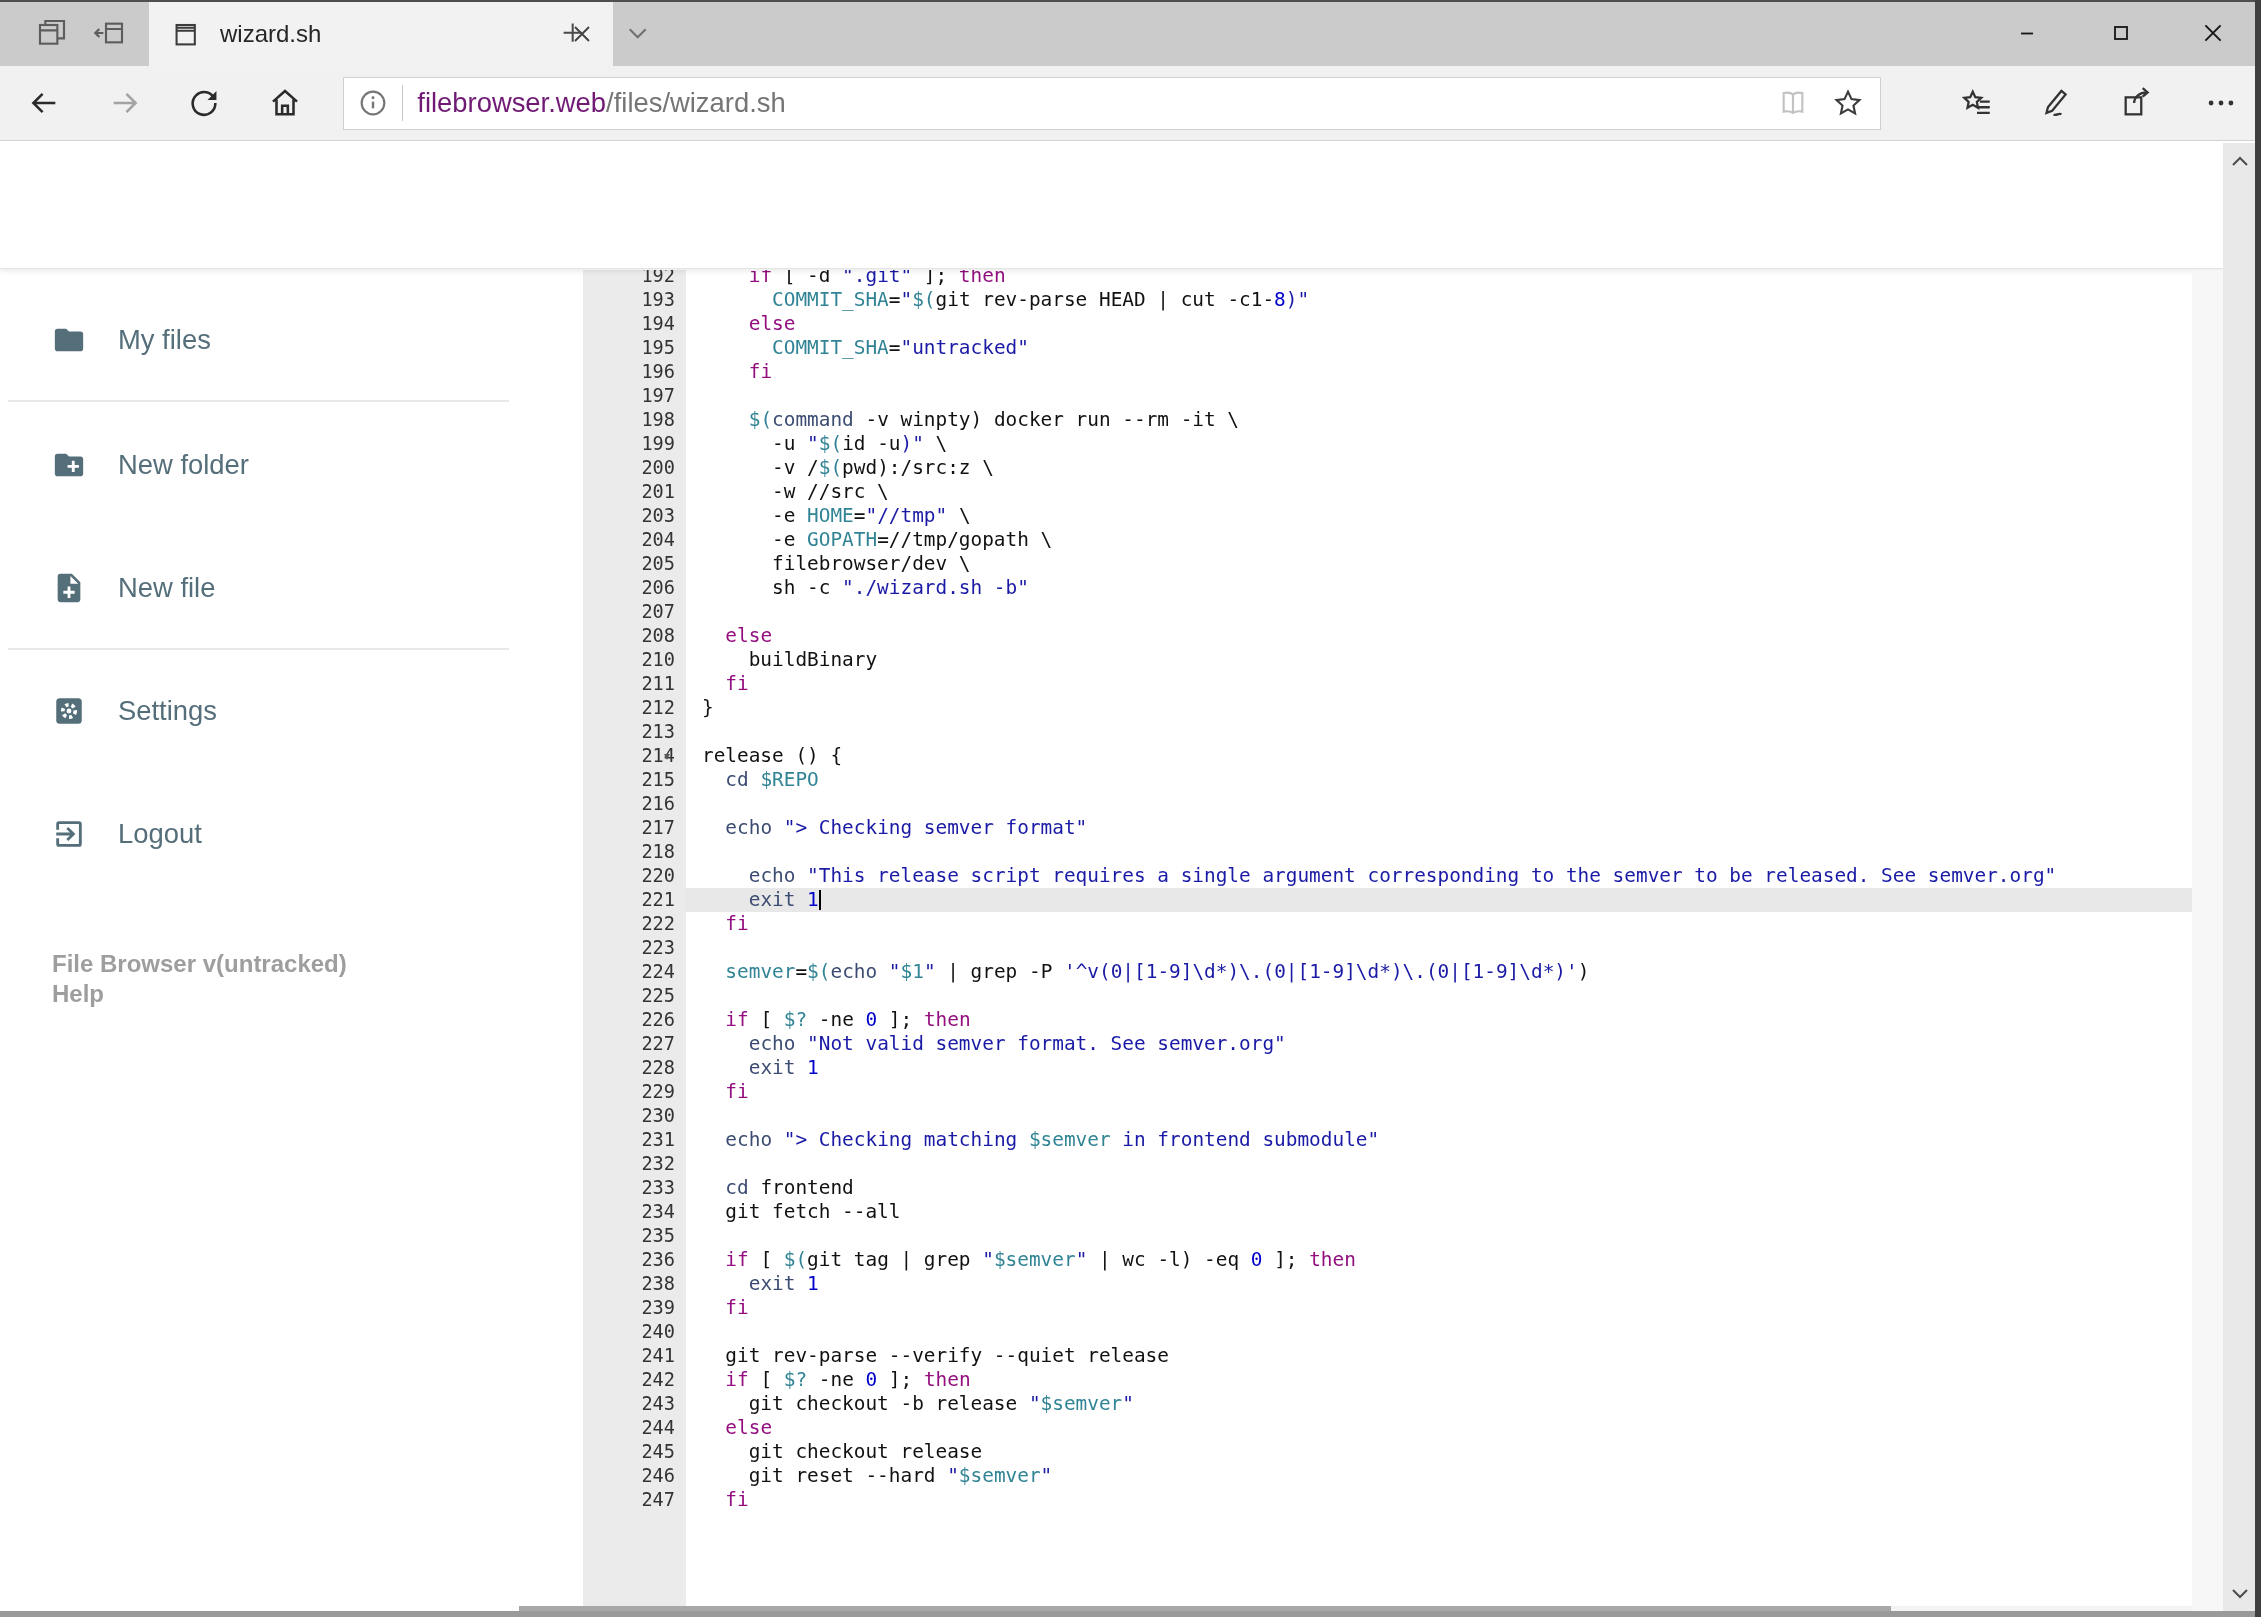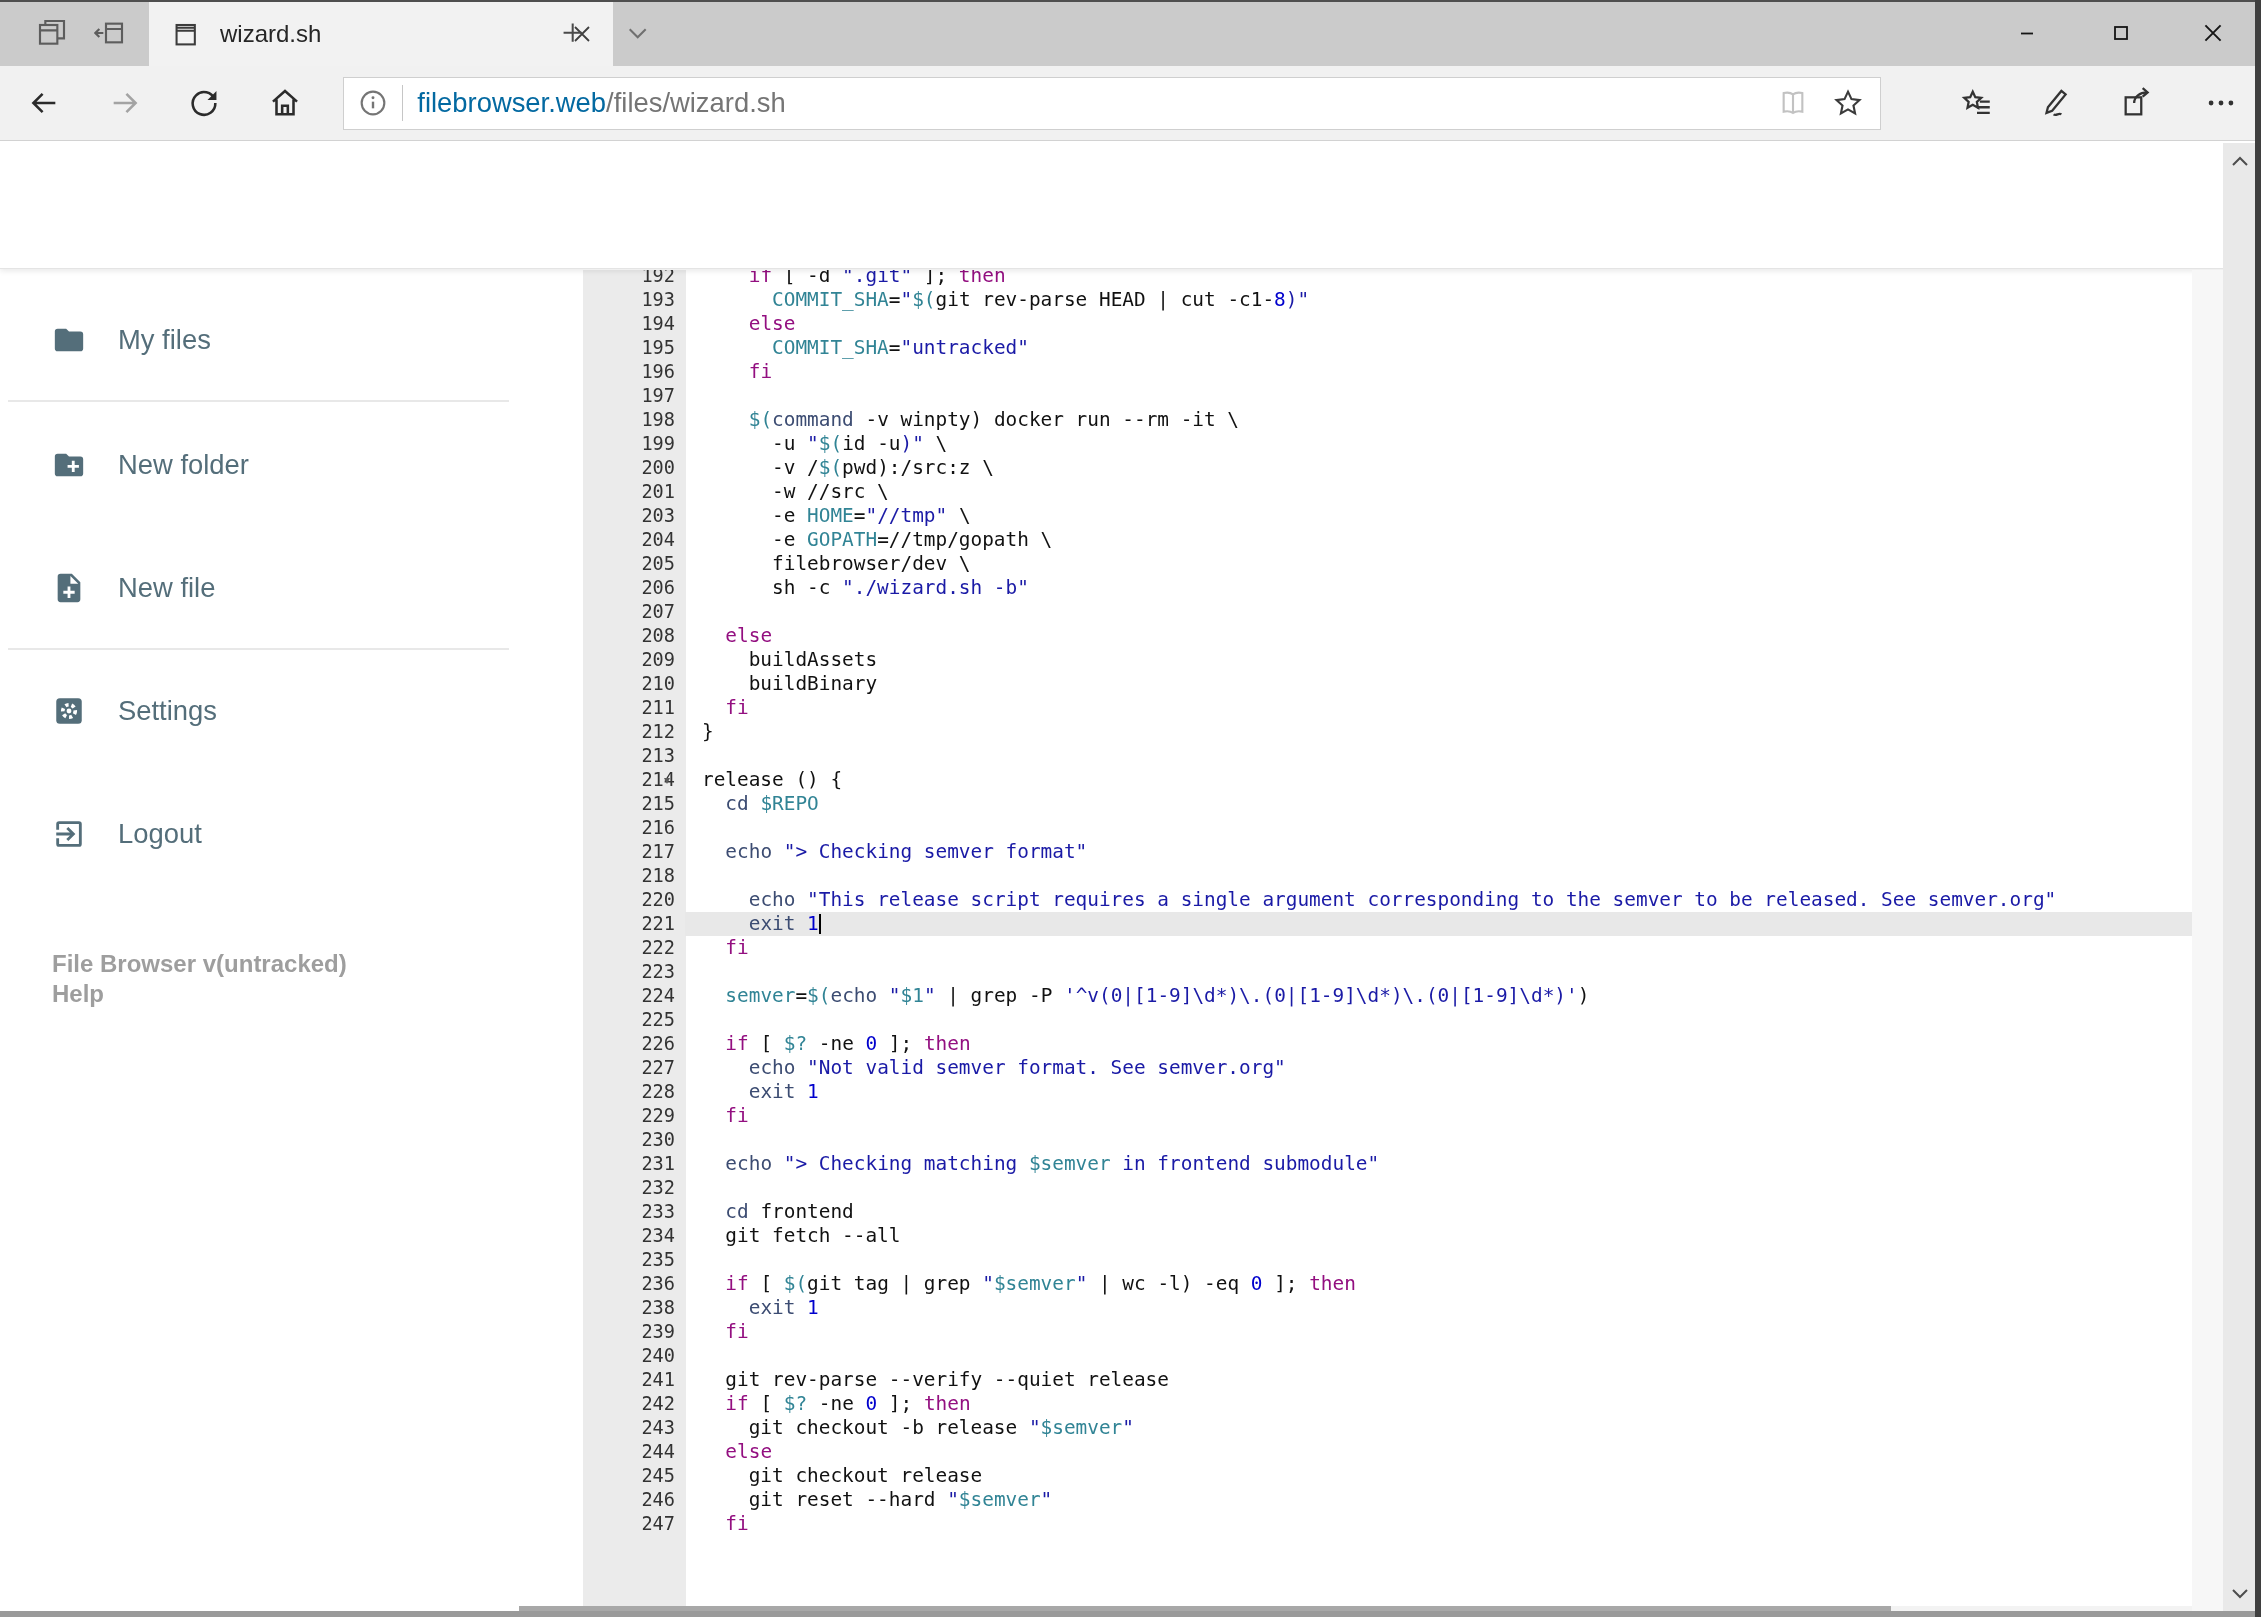--- a/index.html
+++ b/index.html
@@ -23,21 +23,21 @@
   .winctl{position:absolute;top:0;height:66px;width:81px;display:flex;align-items:center;justify-content:center;color:#161616;}
 
   
   .navbar{left:0;top:66px;width:2261px;height:75px;background:#f1f1f1;border-bottom:0.8px solid #d2d2d2;box-sizing:border-box;z-index:10;}
   .nav-icon{position:absolute;top:0;height:74px;display:flex;align-items:center;justify-content:center;color:#2b2b2b;}
   .nav-icon.disabled{color:#a3a3a3;}
   .addressbar{position:absolute;left:343px;top:10.5px;width:1538px;height:53px;background:#fff;border:0.8px solid #cfcfcf;box-sizing:border-box;display:flex;align-items:center;}
   .ab-info{margin-left:13px;color:#757575;}
   .ab-div{width:0.8px;height:36px;background:#c6c6c6;margin:0 14.5px 0 13px;}
   .ab-url{font-size:27.4px;white-space:nowrap;}
-  .ab-host{color:#0369a1;}
+  .ab-host{color:#701a75;}
   .ab-path{color:#757575;}
   .ab-spacer{flex:1;}
   .ab-right{margin-right:16px;display:flex;align-items:center;gap:22.6px;}
   .hub{color:#333;}
 
   
   .appheader{left:0;top:141px;width:2261px;height:128px;background:#fff;border-bottom:0.8px solid #e4e4e4;
              box-shadow:0 2.4px 5.7px rgba(0,0,0,0.09);box-sizing:border-box;z-index:5;}
   .logo{position:absolute;left:33px;top:166px;width:79px;height:79px;border-radius:50%;
         border:7.3px solid #2b7bf3;box-sizing:border-box;background:#fff;overflow:hidden;}
@@ -502,24 +502,20 @@
         </div>
         <div class="cl">
           <span class="ln">207</span>
           <span class="ct"></span>
         </div>
         <div class="cl">
           <span class="ln">208</span>
           <span class="ct"><span class="t-p">  </span><span class="t-k">else</span></span>
         </div>
         <div class="cl">
-          <span class="ln">209</span>
-          <span class="ct"><span class="t-p">    buildAssets</span></span>
-        </div>
-        <div class="cl">
           <span class="ln">210</span>
           <span class="ct"><span class="t-p">    buildBinary</span></span>
         </div>
         <div class="cl">
           <span class="ln">211</span>
           <span class="ct"><span class="t-p">  </span><span class="t-k">fi</span></span>
         </div>
         <div class="cl">
           <span class="ln">212</span>
           <span class="ct"><span class="t-p">}</span></span>

